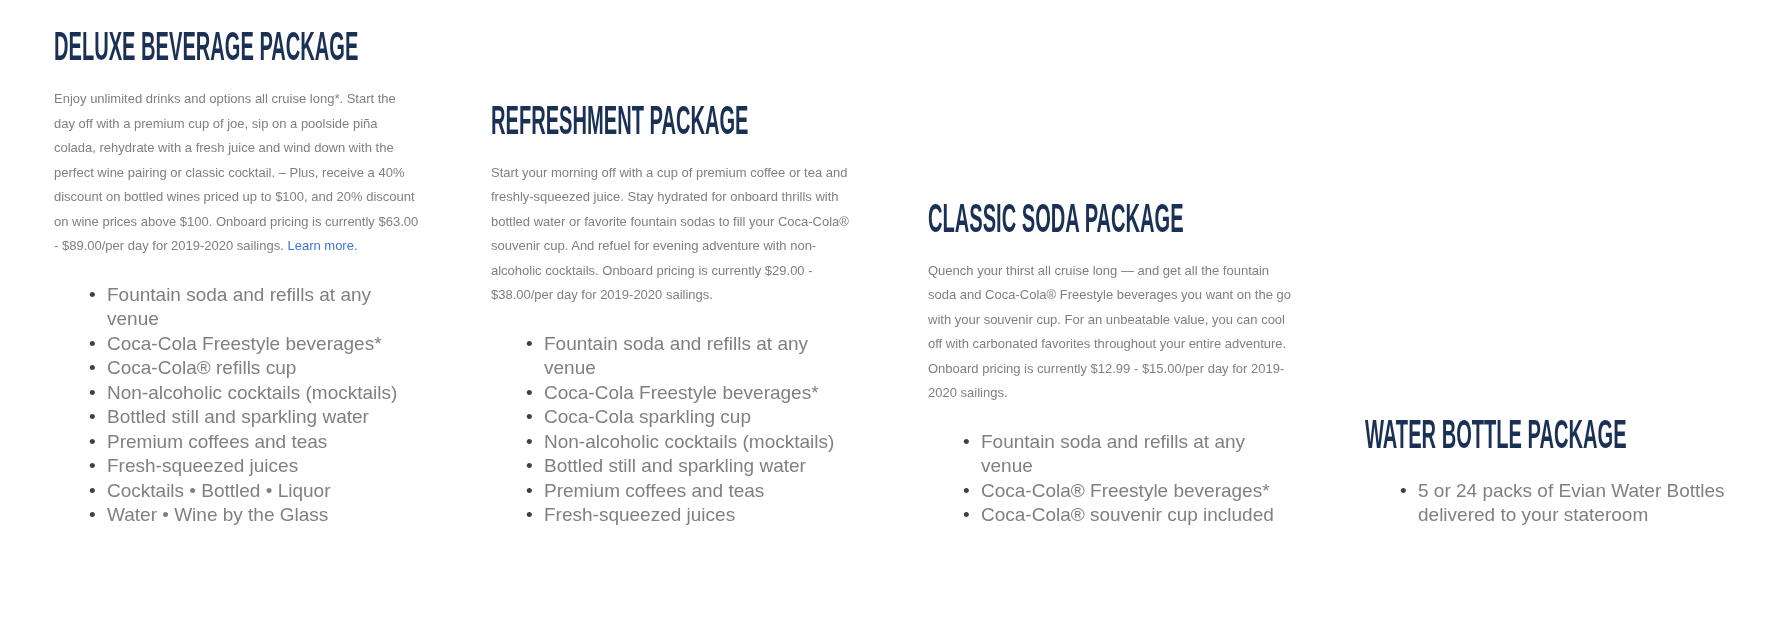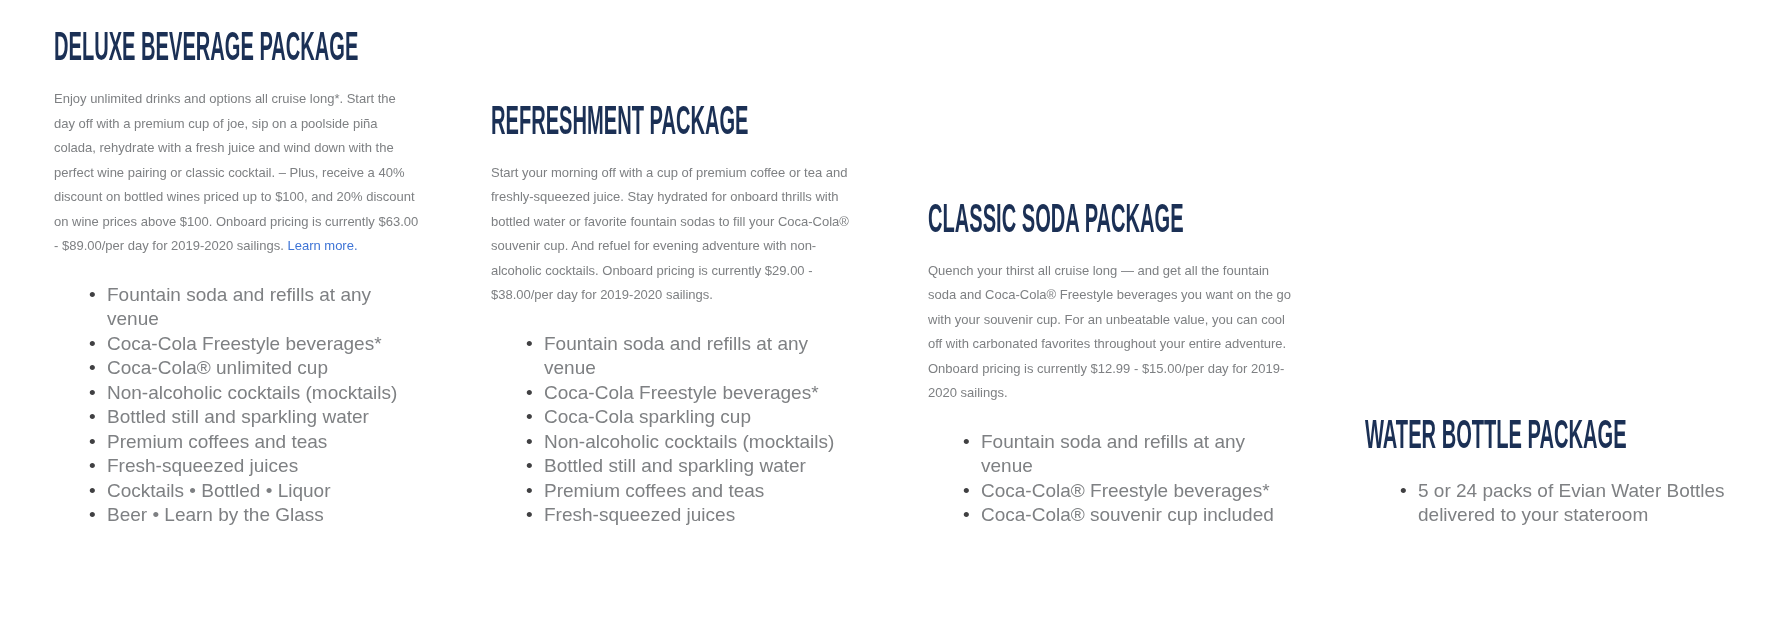--- a/index.html
+++ b/index.html
@@ -72,27 +72,27 @@
 
 <div class="packages-row">
 
   <section class="package-col">
     <h2 class="pkg-title">DELUXE BEVERAGE PACKAGE</h2>
     <p class="pkg-desc"><span>Enjoy unlimited drinks and options all cruise long*. Start the day off with a premium cup of joe, sip on a poolside piña colada, rehydrate with a fresh juice and wind down with the perfect wine pairing or classic cocktail.  – Plus, receive a 40% discount on bottled wines priced up to $100, and 20% discount on wine prices above $100. Onboard pricing is currently  $63.00 - $89.00/per day for 2019-2020 sailings.</span>
       <a>Learn more.</a></p>
     <ul class="pkg-list">
       <li>Fountain soda and refills at any venue</li>
       <li>Coca-Cola Freestyle beverages*</li>
-      <li>Coca-Cola® unlimited cup</li>
+      <li>Coca-Cola® refills cup</li>
       <li>Non-alcoholic cocktails (mocktails)</li>
       <li>Bottled still and sparkling water</li>
       <li>Premium coffees and teas</li>
       <li>Fresh-squeezed juices</li>
       <li>Cocktails • Bottled • Liquor</li>
-      <li>Beer • Learn by the Glass</li>
+      <li>Water • Wine by the Glass</li>
     </ul>
   </section>
 
   <section class="package-col">
     <h2 class="pkg-title">REFRESHMENT PACKAGE</h2>
     <p class="pkg-desc">Start your morning off with a cup of premium coffee or tea and freshly-squeezed juice. Stay hydrated for onboard thrills with bottled water or favorite fountain sodas to fill your Coca-Cola® souvenir cup. And refuel for evening adventure with non-alcoholic cocktails. Onboard pricing is currently $29.00 - $38.00/per day for 2019-2020 sailings.</p>
     <ul class="pkg-list">
       <li>Fountain soda and refills at any venue</li>
       <li>Coca-Cola Freestyle beverages*</li>
       <li>Coca-Cola sparkling cup</li>

